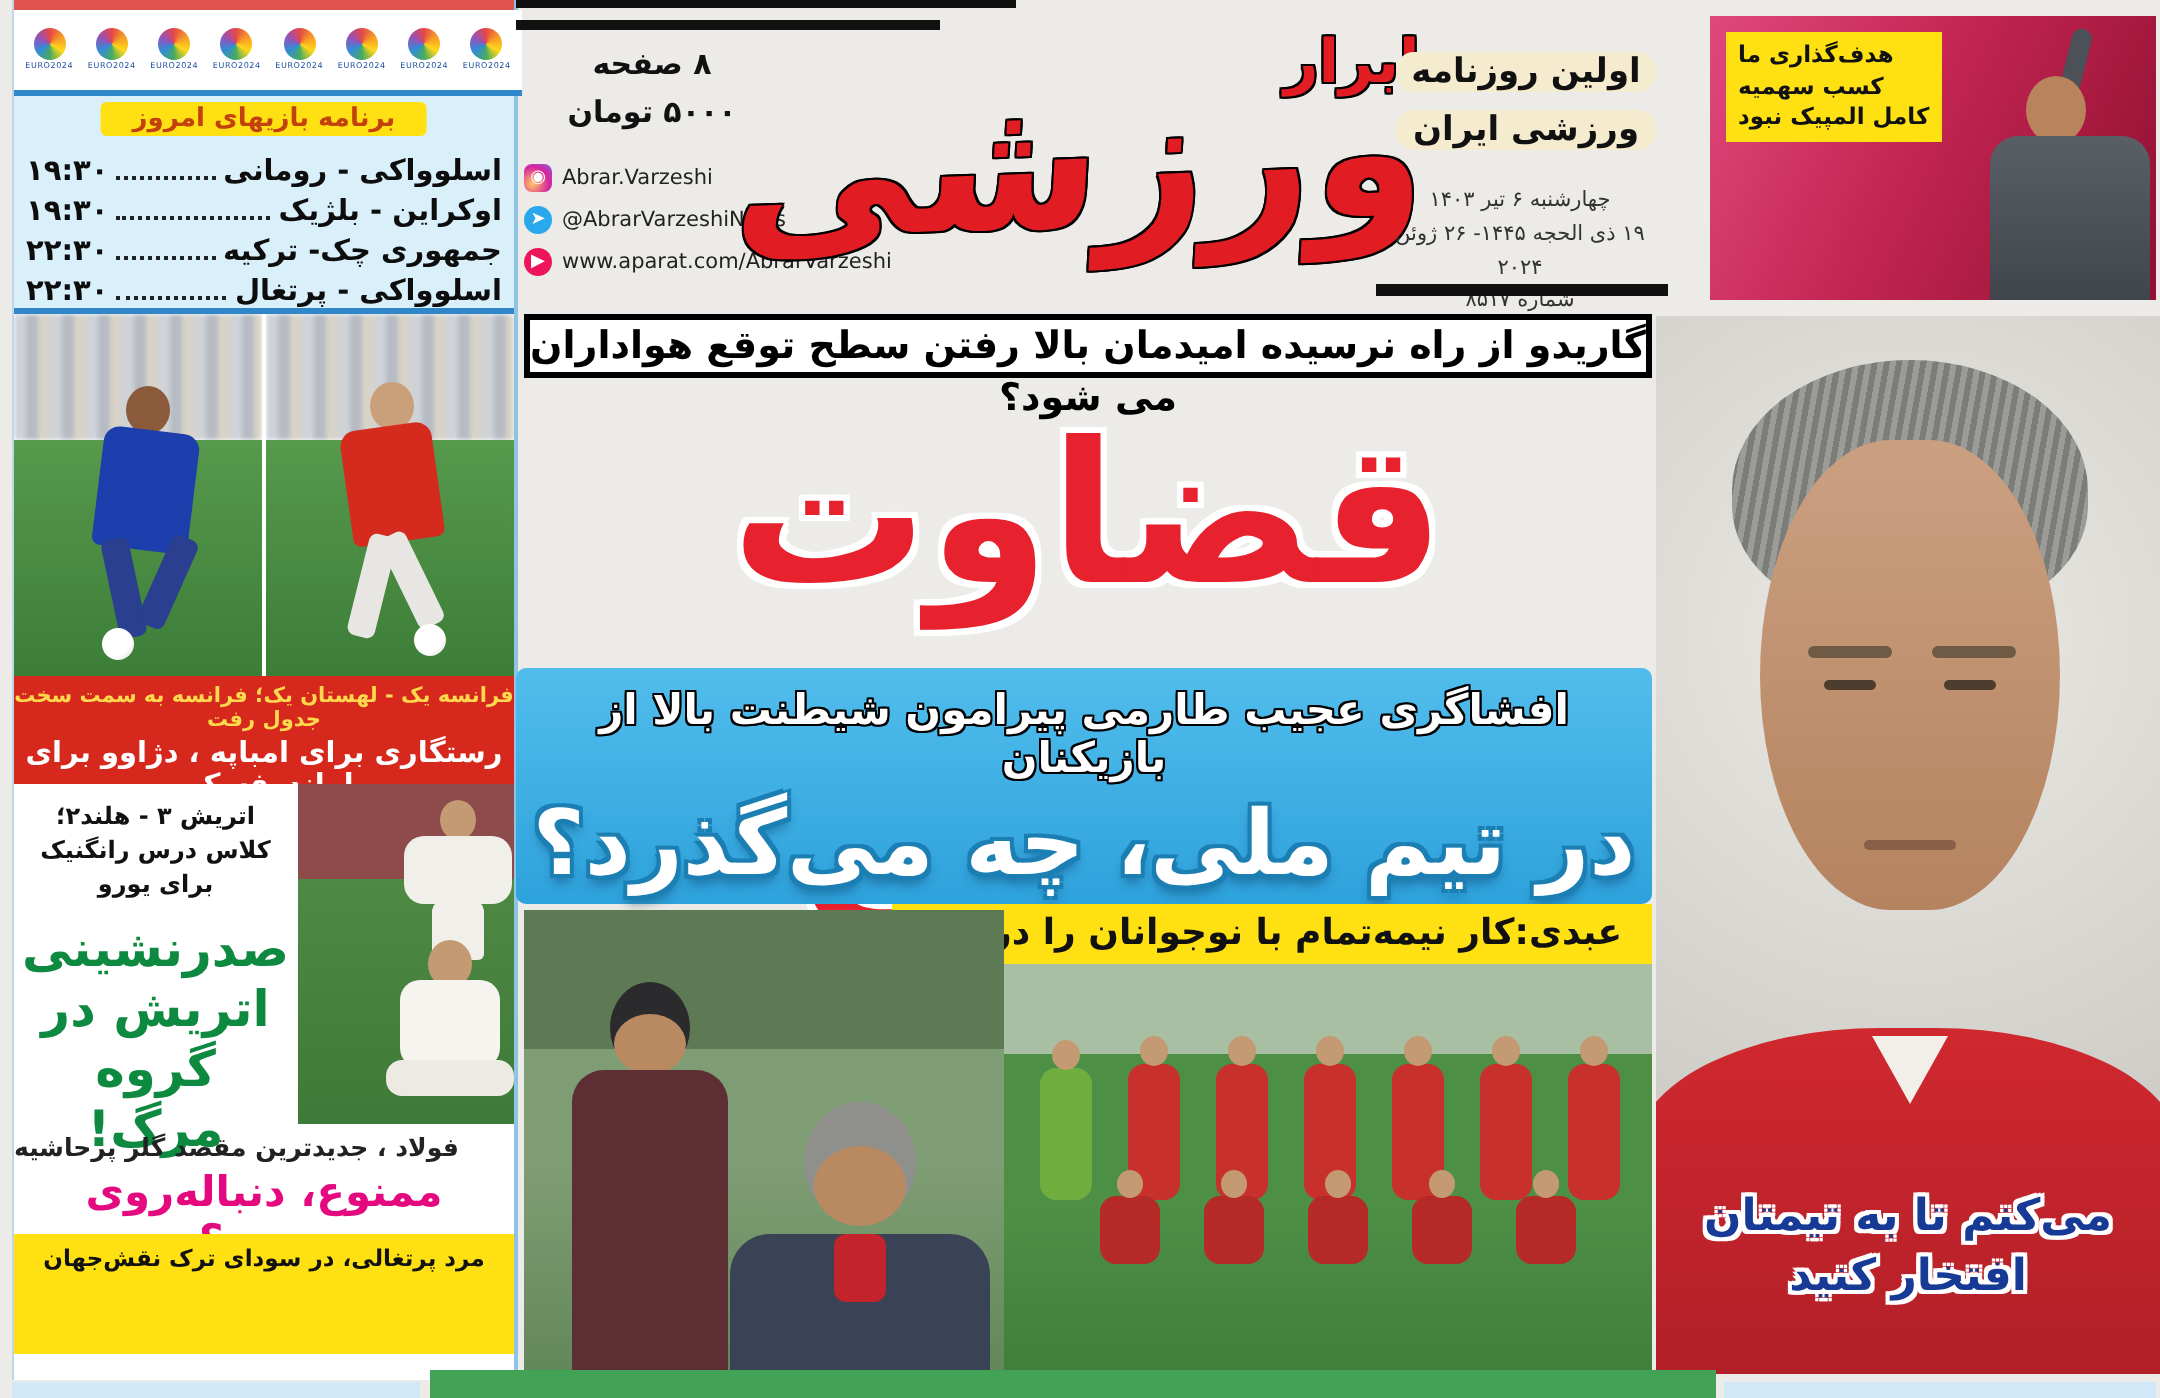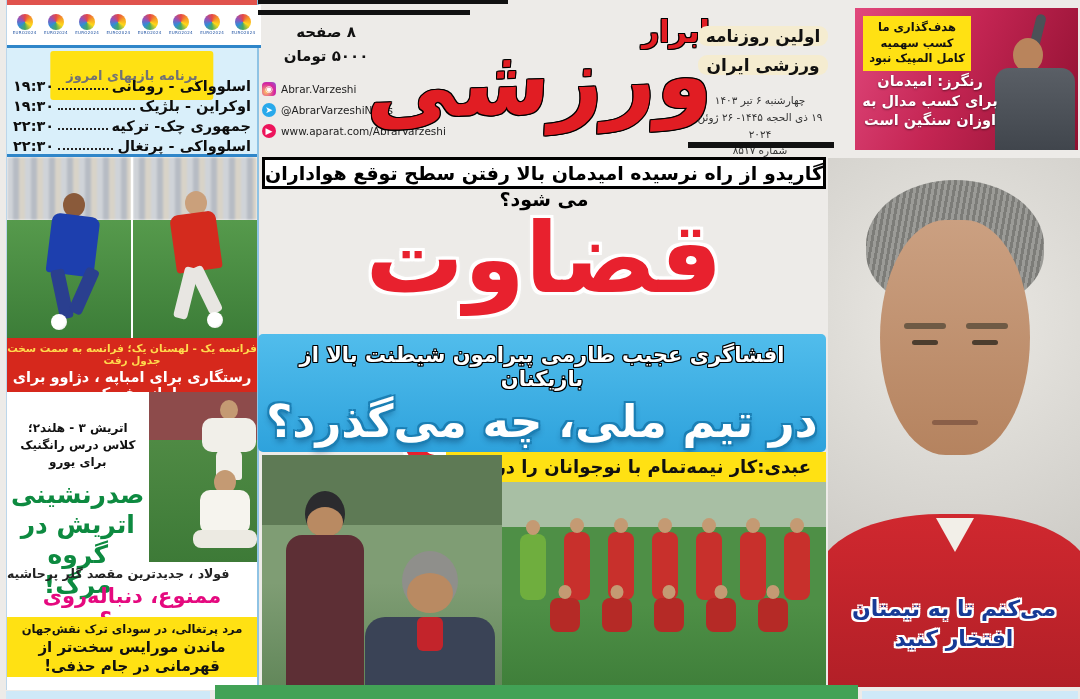--- a/index.html
+++ b/index.html
@@ -20,21 +20,21 @@
   .leftcol{left:6px;top:0;width:250px;height:690px;background:#fff;border-left:1px solid #bcd6ea;border-right:2px solid #8fc3e4;}
   .top-red-strip{left:0;top:0;width:250px;height:5px;background:#e0534d;}
   .logos{left:0;top:5px;width:250px;height:40px;background:#fff;border-bottom:3px solid #2f86c9;
          display:flex;align-items:center;justify-content:space-around;padding:0 2px;}
   .euro{width:26px;text-align:center;}
   .euro-ball{width:16px;height:16px;margin:0 auto;border-radius:50%;
     background:conic-gradient(#e23333,#f5920f,#ffd400,#31a04f,#1c7fd4,#8b3fb0,#e23333);opacity:.9;}
   .euro-lbl{font-size:4px;color:#1c4fa0;letter-spacing:.3px;line-height:6px;}
   .schedule{left:0;top:48px;width:250px;height:106px;background:#d9effa;border-bottom:3px solid #2f86c9;}
   .sch-title{position:absolute;left:50%;top:3px;transform:translateX(-50%);
-    background:#ffe113;color:#737373;font-weight:bold;font-size:13px;padding:17px 16px;border-radius:3px;white-space:nowrap;}
+    background:#ffe113;color:#c2410c;font-weight:bold;font-size:13px;padding:1px 16px;border-radius:3px;white-space:nowrap;}
   .sch-rows{position:absolute;left:6px;right:6px;top:26px;}
   .sch-row{display:flex;align-items:flex-end;height:20px;font-size:14.5px;font-weight:bold;color:#0d0d0d;}
   .sch-leader{flex:1;border-bottom:2px dotted #222;margin:0 4px 4px;}
   .sch-time{direction:ltr;}
 
   .photos2{left:0;top:157px;width:250px;height:181px;display:flex;gap:2px;background:#fff;}
   .pcard{flex:1;position:relative;overflow:hidden;}
   .pcard .crowd{position:absolute;inset:0 0 65% 0;
     background:repeating-linear-gradient(90deg,#cfd3d8 0 6px,#b7bcc4 6px 12px,#d8d3c8 12px 18px);filter:blur(1px);}
   .pcard .pitch{position:absolute;inset:35% 0 0 0;background:linear-gradient(#569a4c,#3c7d38);}
@@ -43,21 +43,21 @@
   .legs{position:absolute;border-radius:4px;}
   .ball{position:absolute;width:16px;height:16px;border-radius:50%;
     background:radial-gradient(circle at 35% 35%,#fff 60%,#cfcfcf);}
 
   .redcap{left:0;top:338px;width:250px;height:54px;background:#d6281c;color:#fff;}
   .redcap .l1{font-size:10.5px;font-weight:bold;color:#ffd94d;padding-top:4px;}
   .redcap .l2{font-size:14.5px;font-weight:bold;padding-top:3px;}
 
   .austria{left:0;top:392px;width:250px;height:170px;background:#fff;display:flex;}
   .aus-photo{width:152px;position:relative;overflow:hidden;background:linear-gradient(#8d4b4b 0 28%,#4f8a44 28%,#3d7a37);}
-  .aus-text{flex:1;padding:8px 4px 0;margin-top:20px;}
+  .aus-text{flex:1;padding:8px 4px 0;}
   .aus-kicker{font-size:12px;font-weight:bold;line-height:1.4;text-align:center;color:#111;}
   .aus-head{margin-top:10px;font-size:25px;font-weight:bold;line-height:1.2;text-align:center;color:#0d8a40;}
 
   .foolad-kicker{left:0;top:566px;width:250px;font-size:12.5px;font-weight:bold;text-align:left;color:#222;}
   .pink-head{left:0;top:584px;width:250px;font-size:21px;font-weight:bold;text-align:center;color:#e5097f;}
   .morais{left:0;top:617px;width:250px;height:60px;background:#ffe113;text-align:center;}
   .morais .k{font-size:11.5px;font-weight:bold;padding-top:5px;}
   .morais .h{font-size:15px;font-weight:bold;line-height:1.25;padding:2px 8px 0;}
 
   
@@ -103,21 +103,21 @@
   .est-h{font-size:19px;font-weight:800;color:#1a56a0;}
 
   
   .redbox{left:855px;top:8px;width:223px;height:142px;overflow:hidden;
     background:linear-gradient(115deg,#e0487c,#c42553 45%,#8e1030);}
   .rb-man-head{position:absolute;left:158px;top:30px;width:30px;height:34px;border-radius:50%;background:#b9845c;}
   .rb-man-body{position:absolute;left:140px;top:60px;width:80px;height:90px;border-radius:14px 14px 0 0;
     background:linear-gradient(#5a5f66,#3e434a);}
   .rb-man-arm{position:absolute;left:178px;top:6px;width:10px;height:34px;border-radius:5px;background:#4c5157;transform:rotate(14deg);}
   .ynote{position:absolute;right:107px;left:8px;top:8px;background:#ffe113;color:#111;
-    font-size:11.5px;font-weight:bold;text-align:center;line-height:1.35;padding:4px 6px;z-index:3;}
+    font-size:11.5px;font-weight:bold;text-align:left;line-height:1.35;padding:4px 6px;z-index:3;}
   .rheadline{position:absolute;left:4px;top:64px;width:142px;color:#fff;font-size:14.5px;font-weight:bold;
     text-align:center;line-height:1.35;z-index:3;text-shadow:0 1px 2px rgba(0,0,0,.5);}
 
   .coachphoto{left:828px;top:158px;width:252px;height:529px;overflow:hidden;
     background:radial-gradient(circle at 50% 30%,#eceae5,#c9c7c2 80%);}
   .hair{position:absolute;left:38px;top:22px;width:178px;height:130px;border-radius:50% 50% 44% 44%;
     background:repeating-linear-gradient(100deg,#9b9b97 0 3px,#7c7c78 3px 6px);}
   .face{position:absolute;left:52px;top:62px;width:150px;height:235px;border-radius:48%/55%;
     background:linear-gradient(#cba081,#b5835f);}
   .brow{position:absolute;width:42px;height:6px;border-radius:3px;background:#6e5a45;top:165px;}
@@ -252,21 +252,20 @@
         <div class="aus-kicker">اتریش ۳ - هلند۲؛ کلاس درس رانگنیک برای یورو</div>
         <div class="aus-head">صدرنشینی اتریش در گروه مرگ!</div>
       </div>
     </div>
 
     <div class="abs foolad-kicker">فولاد ، جدیدترین مقصد گلر پرحاشیه</div>
     <div class="abs pink-head">ممنوع، دنباله‌روی یحیی؟</div>
 
     <div class="abs morais">
       <div class="k">مرد پرتغالی، در سودای ترک نقش‌جهان</div>
-      <div class="h">ماندن مورایس سخت‌تر از قهرمانی در جام حذفی!</div>
     </div>
   </div>
 
   <div class="abs bar1"></div>
   <div class="abs bar2"></div>
 
   <div class="abs pages-price">
     <div>۸ صفحه</div>
     <div>۵۰۰۰ تومان</div>
   </div>
@@ -299,21 +298,20 @@
     <div>۱۹ ذی الحجه ۱۴۴۵- ۲۶ ژوئن ۲۰۲۴</div>
     <div>شماره ۸۵۱۷</div>
   </div>
   <div class="abs bar3"></div>
 
   <div class="abs redbox">
     <div class="rb-man-arm"></div>
     <div class="rb-man-head"></div>
     <div class="rb-man-body"></div>
     <div class="ynote">هدف‌گذاری ما کسب سهمیه کامل المپیک نبود</div>
-    <div class="rheadline">رنگرز: امیدمان برای کسب مدال به اوزان سنگین است</div>
   </div>
 
   <div class="abs lead-kicker">گاریدو از راه نرسیده امیدمان بالا رفتن سطح توقع هواداران می شود؟</div>
   <div class="abs lead-head ow3">قضاوت ممنوع</div>
 
   <div class="abs bluebox">
     <div class="blue-kicker ob">افشاگری عجیب طارمی پیرامون شیطنت بالا از بازیکنان</div>
     <div class="blue-head">در تیم ملی، چه می‌گذرد؟</div>
   </div>
 

